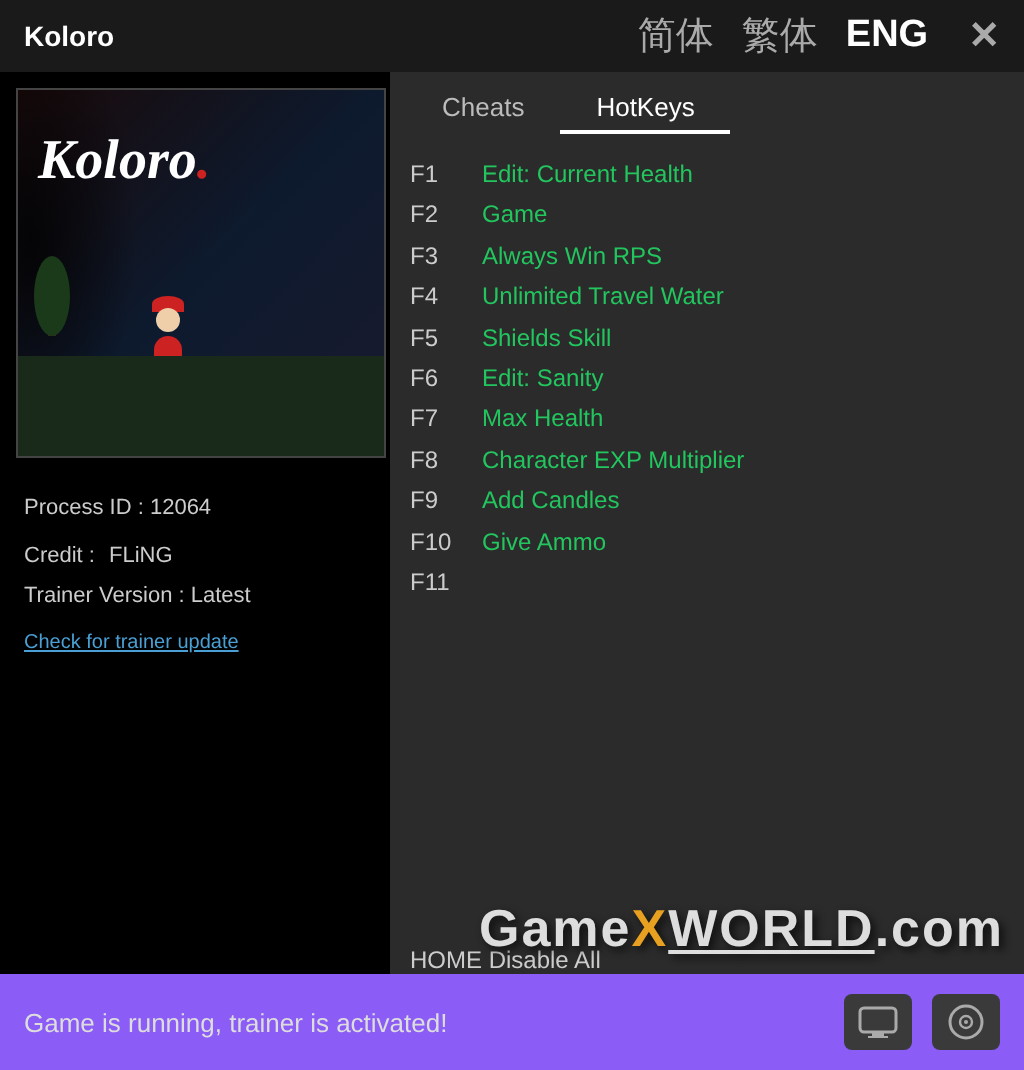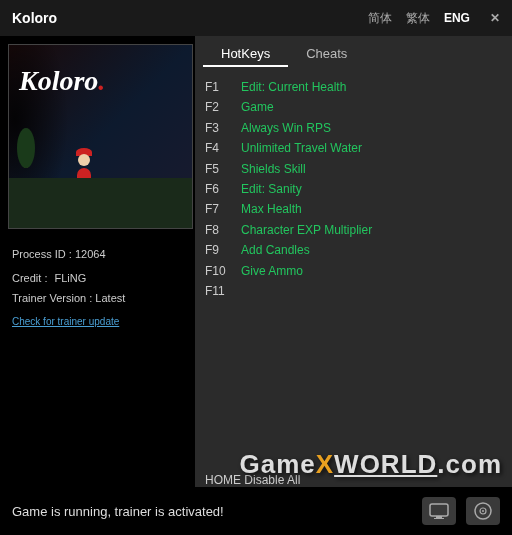--- a/index.html
+++ b/index.html
@@ -26,21 +26,21 @@
       font-size: 14px;
       font-weight: bold;
     }
     #title-bar .lang-area {
       display: flex;
       align-items: center;
       gap: 14px;
     }
     #title-bar .lang-area span {
       color: #aaa;
-      font-size: 12px;
+      font-size: 19px;
       cursor: pointer;
     }
     #title-bar .lang-area span.active {
       color: #ffffff;
       font-weight: bold;
     }
     #title-bar .close-btn {
       color: #ff4444;
       font-size: 18px;
       cursor: pointer;
@@ -266,21 +266,21 @@
       color: rgba(255,255,255,0.85);
     }
 
     
     #status-bar {
       position: absolute;
       bottom: 0;
       left: 0;
       right: 0;
       height: 48px;
-      background: #000000;
+      background: #8b5cf6;
       display: flex;
       align-items: center;
       justify-content: space-between;
       padding: 0 12px;
     }
     #status-message {
       color: #dddddd;
       font-size: 13px;
     }
     #status-icons {
@@ -344,25 +344,25 @@
       <div class="info-row">Trainer Version : Latest</div>
       <div class="info-row">
         <span class="update-link">Check for trainer update</span>
       </div>
     </div>
   </div>
 
   <div id="right-panel">
 
     <div id="tabs">
+      <div class="tab">
+        <span>Cheats</span>
+      </div>
       <div class="tab active">
         <span>HotKeys</span>
-      </div>
-      <div class="tab">
-        <span>Cheats</span>
       </div>
     </div>
 
     <div id="cheats-list">
 
     <div class="cheat-row">
           <span class="cheat-key">F1</span>
           <span class="cheat-desc">Edit: Current Health</span>
         </div>
         <div class="cheat-row">

